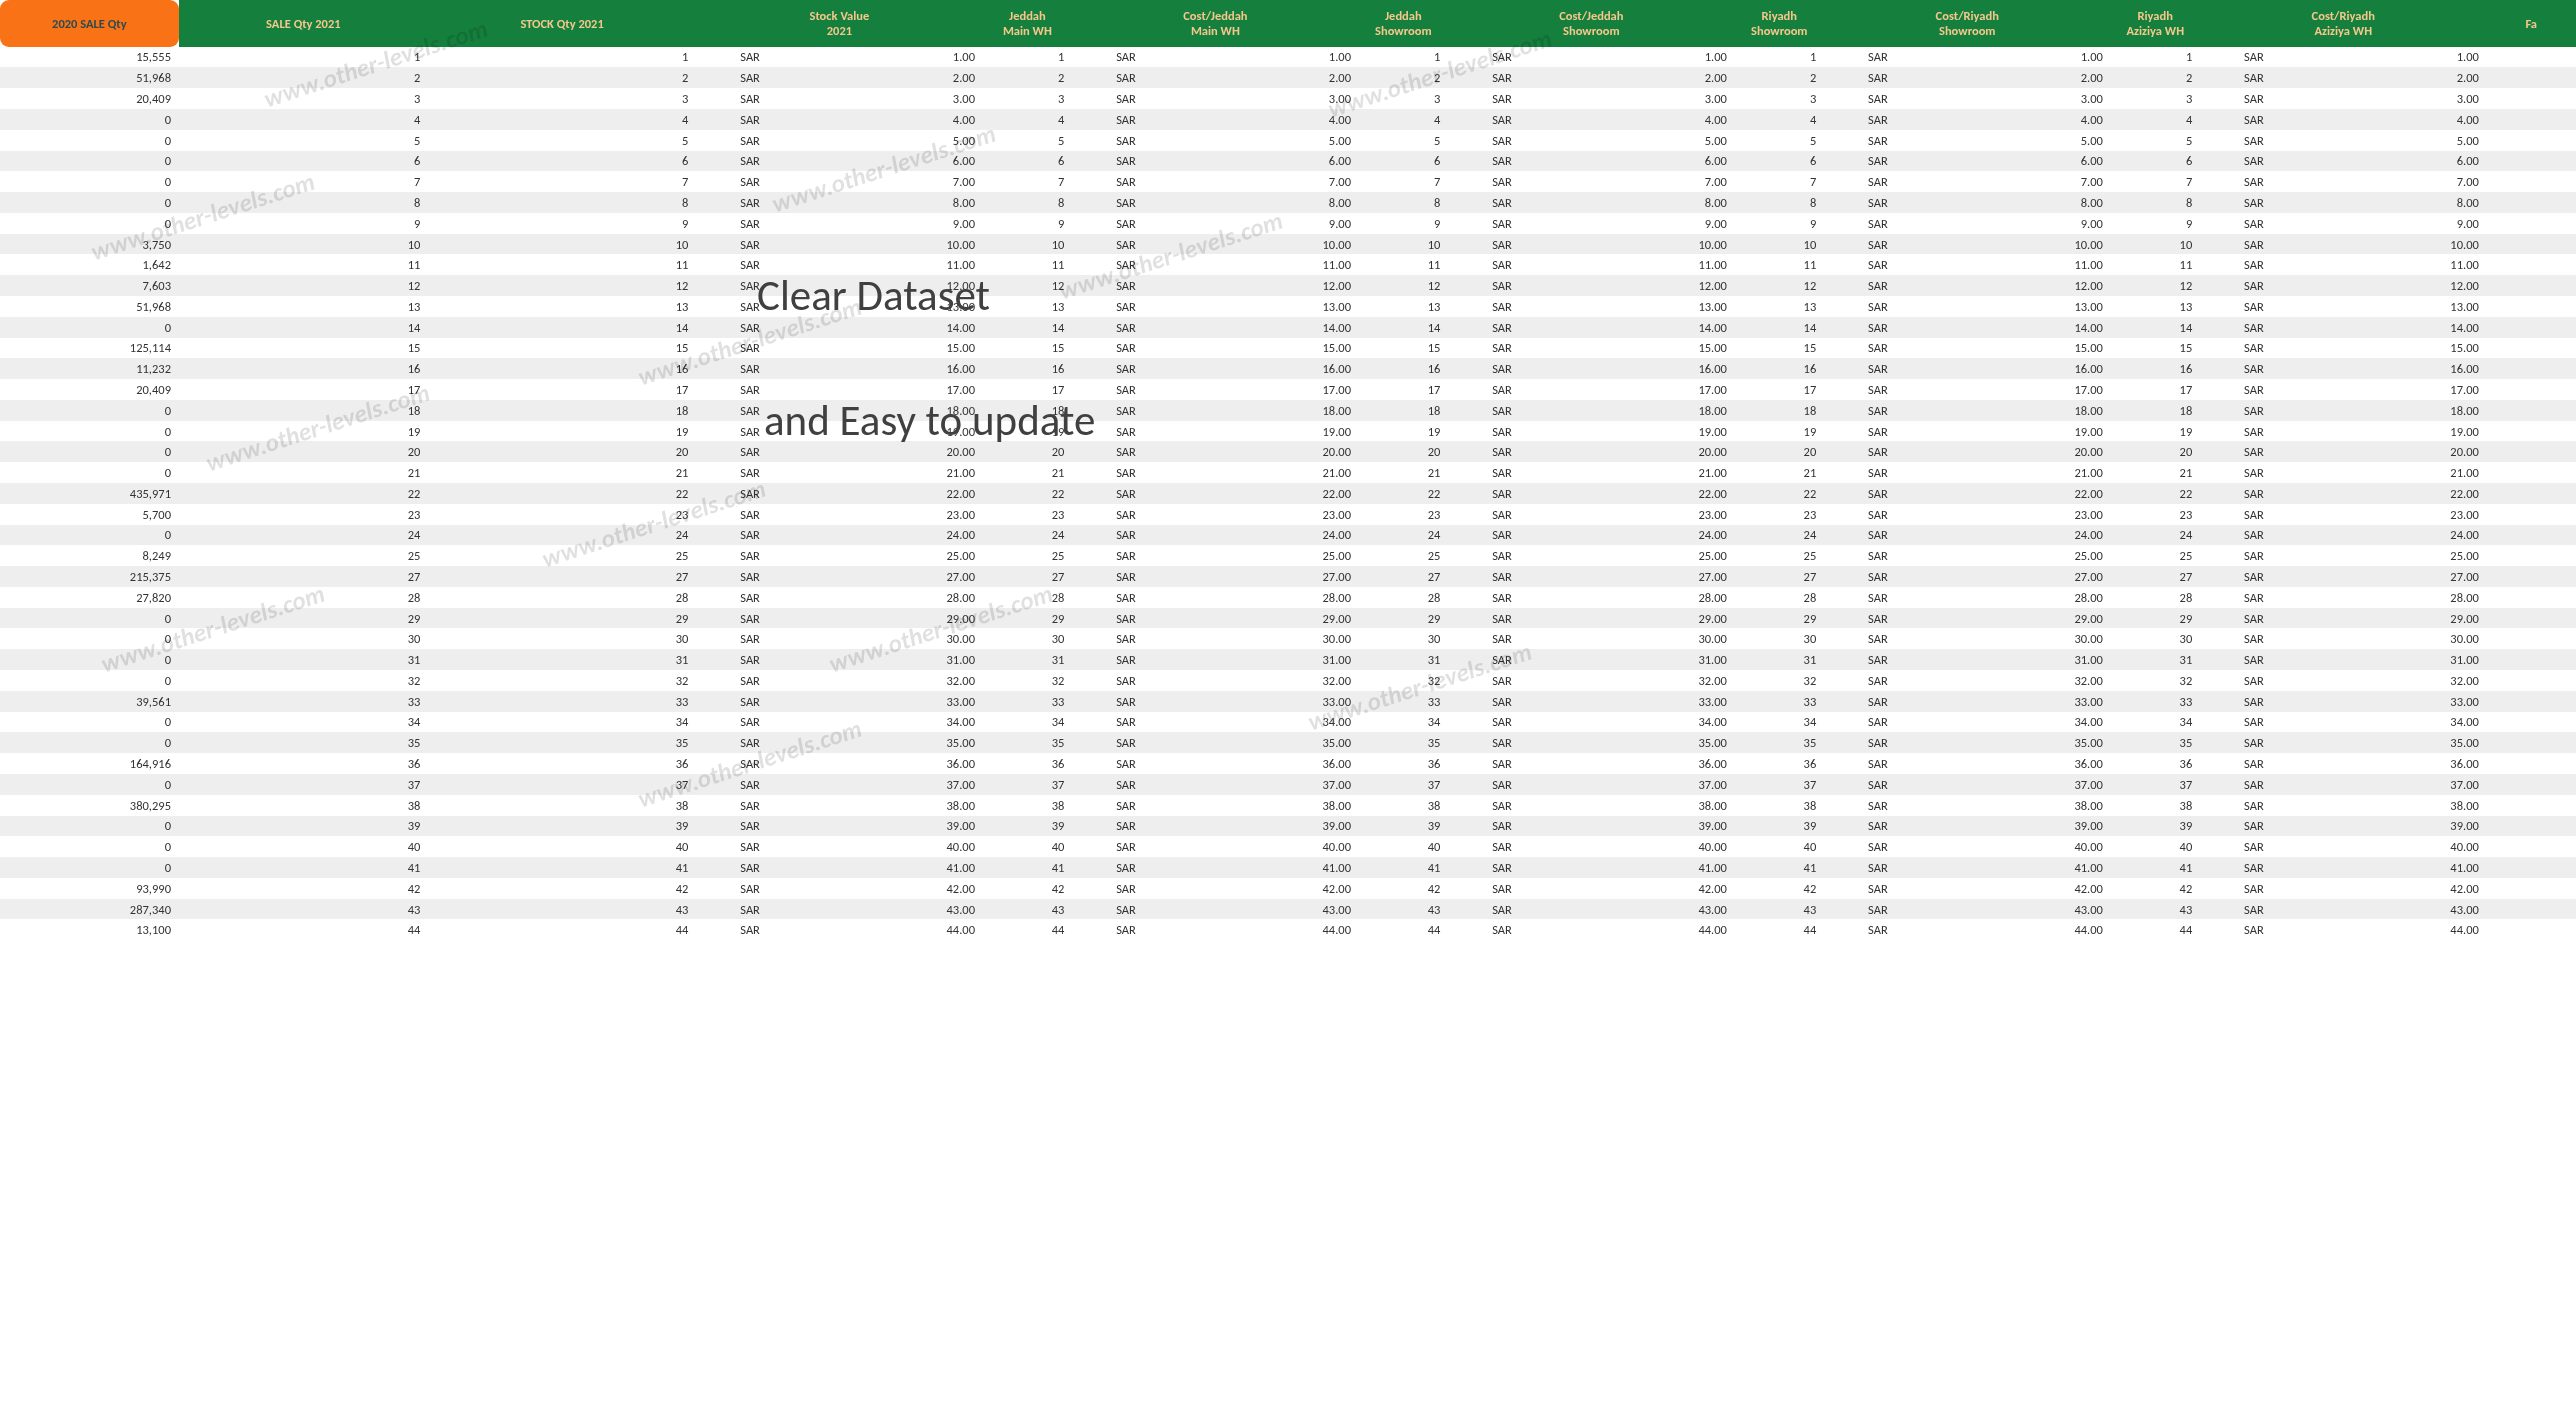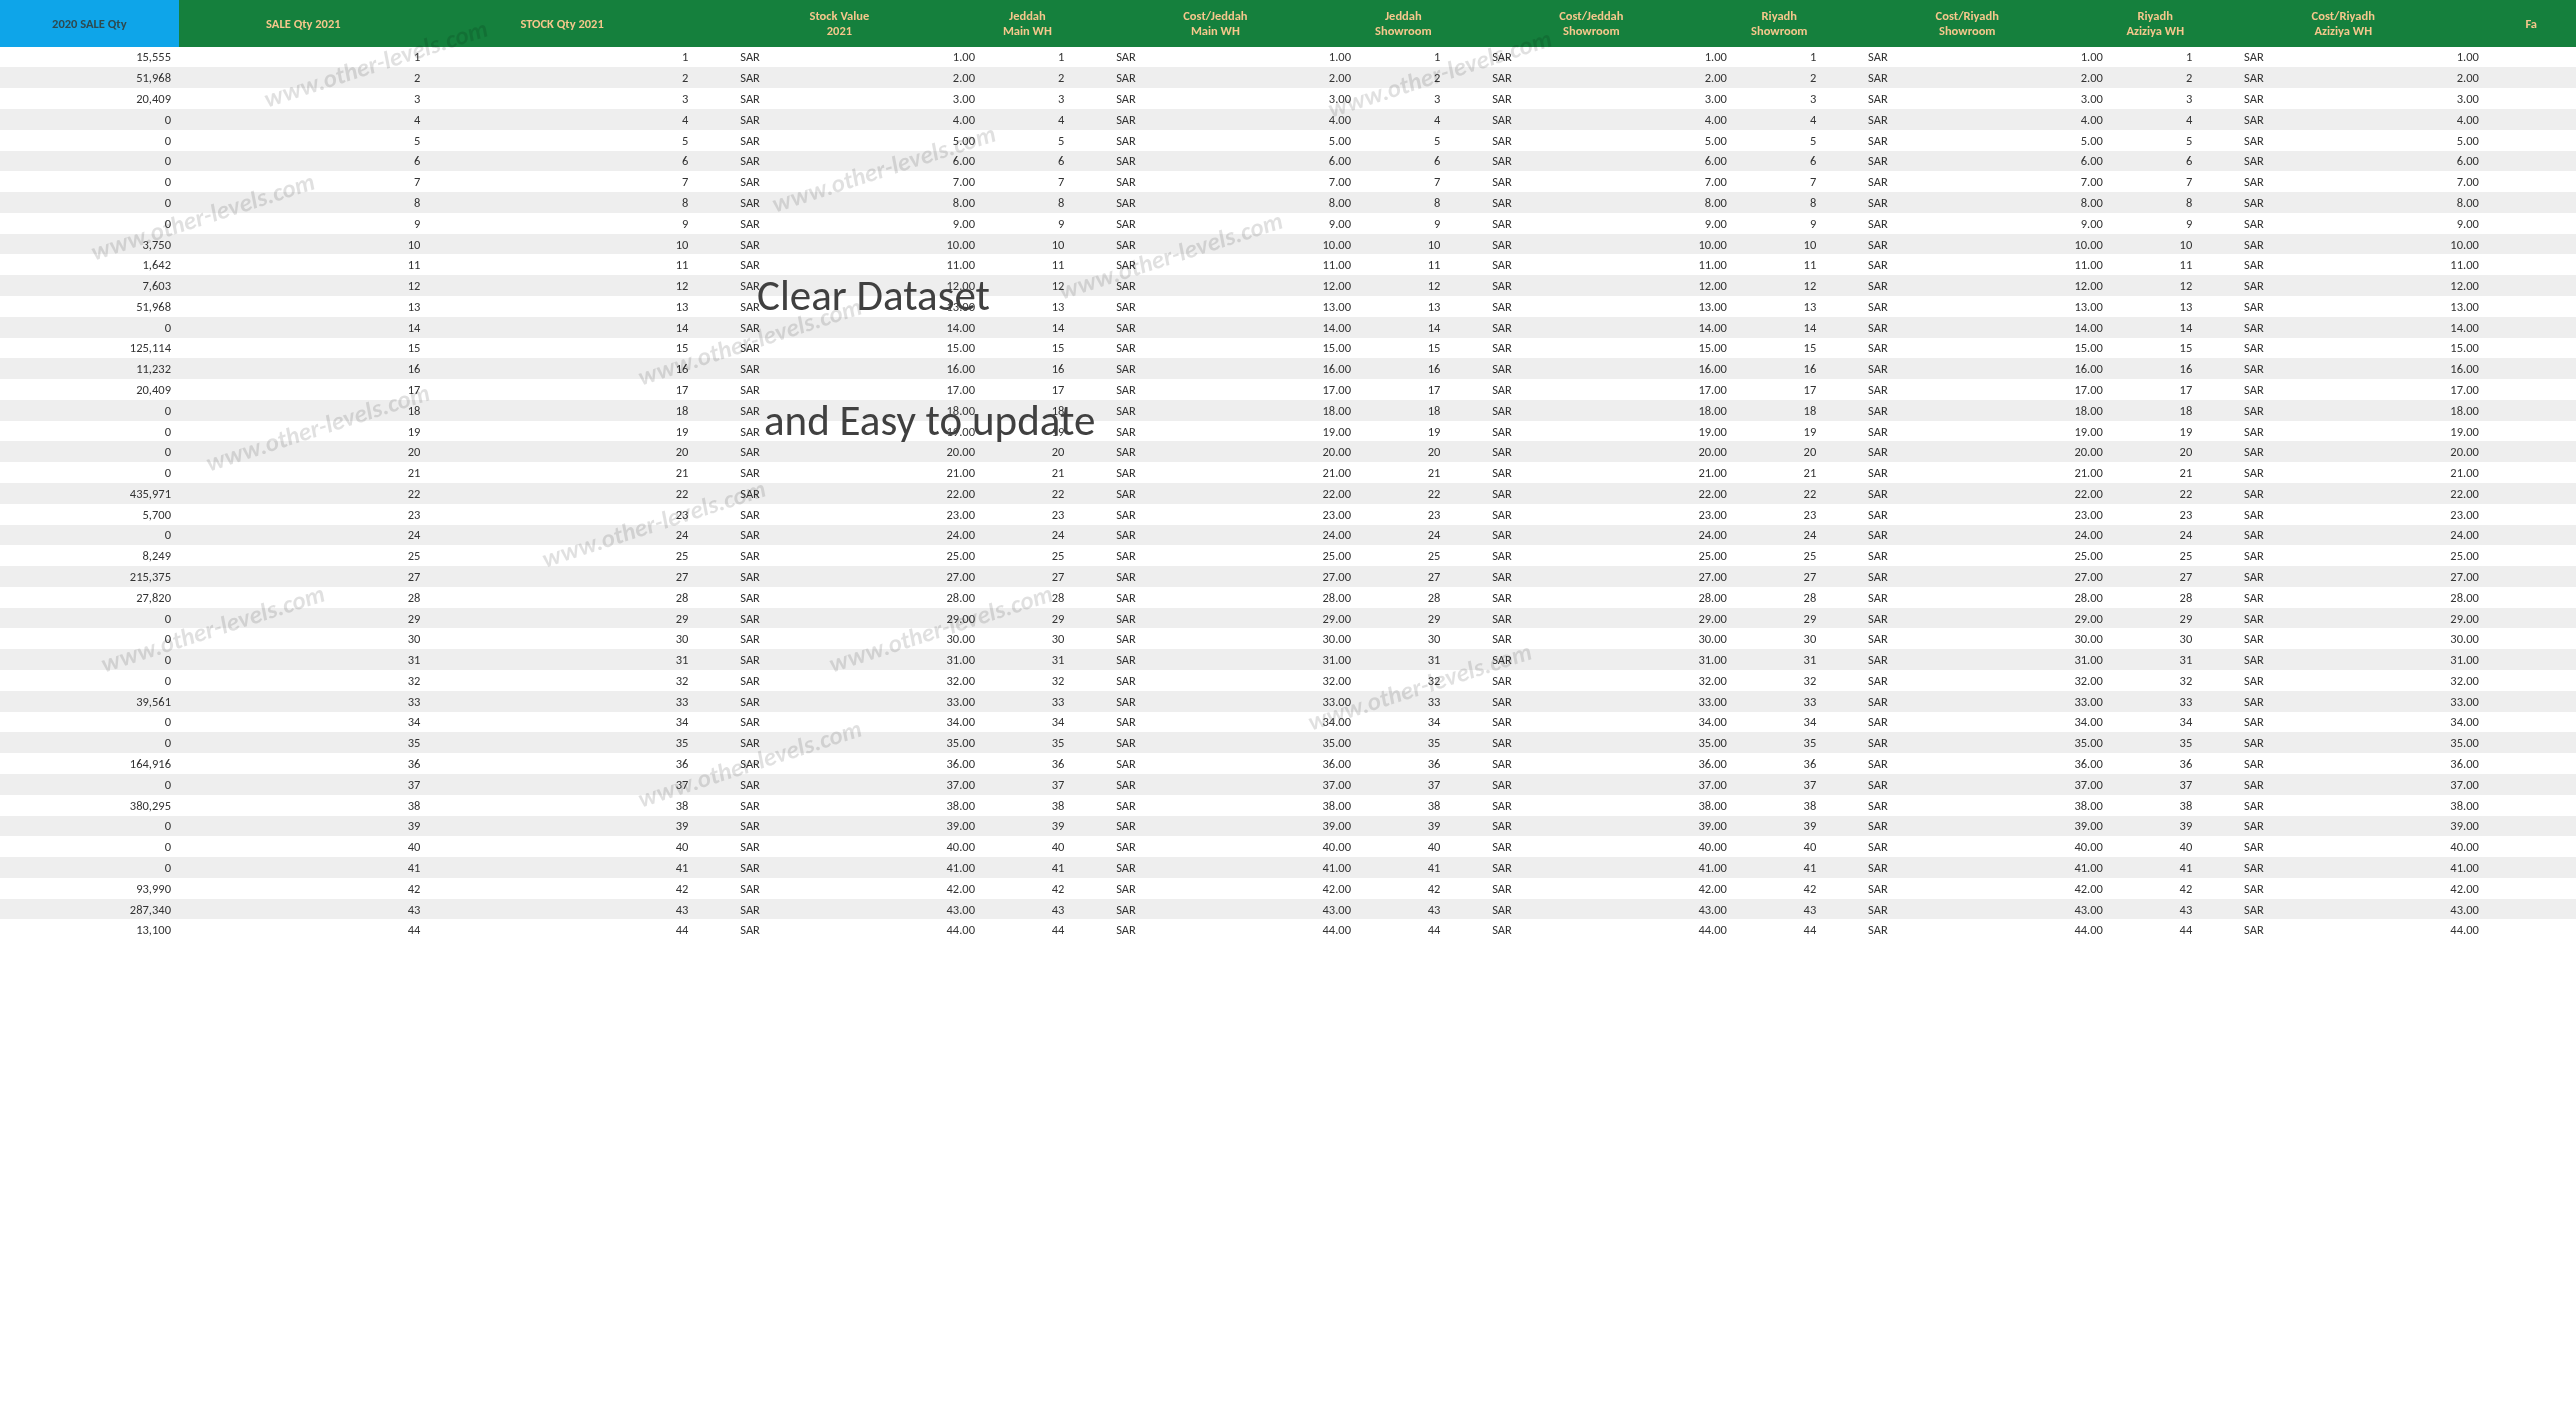--- a/index.html
+++ b/index.html
@@ -25,22 +25,23 @@
     color: #f5c78c;
     font-weight: bold;
     font-size: 12.5px;
     padding: 5.8px 7.7px;
     text-align: center;
     vertical-align: middle;
     height: 35px;
     line-height: 1.2;
   }
   thead th.first-col {
-    background: #0ea5e9;
+    background: #f97316;
     color: #2e4a4f;
+    border-radius: 9px;
   }
   tbody tr:nth-child(even) td {
     background: #eeeeee;
   }
   tbody tr:nth-child(odd) td {
     background: #ffffff;
   }
   tbody td {
     padding: 1.9px 7.7px;
     text-align: right;

